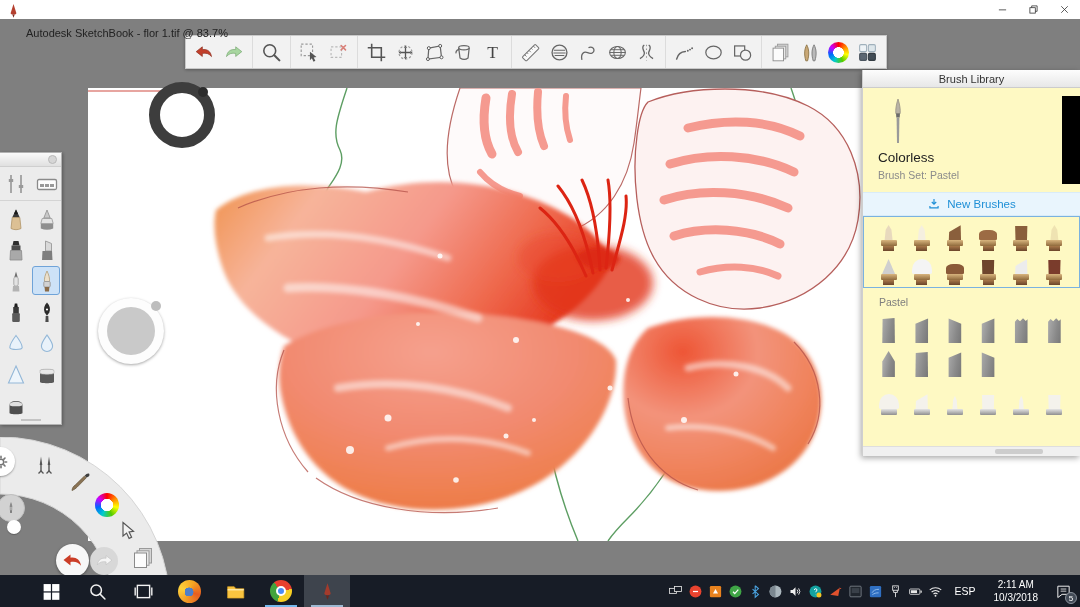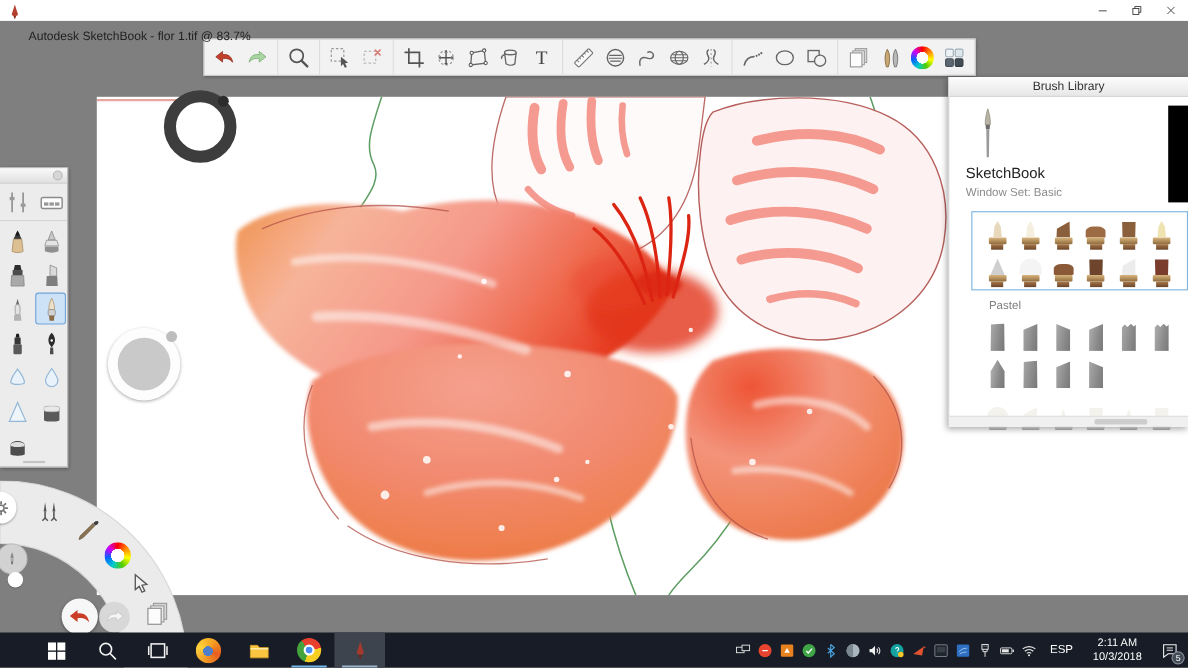--- a/index.html
+++ b/index.html
@@ -58,33 +58,33 @@
     border:1px solid #c0c0c0;box-sizing:border-box;display:flex;align-items:center;justify-content:center;}
   .lg-brush-circle svg{width:16px;height:16px;}
   .lg-dot{position:absolute;left:7px;top:83px;width:14px;height:14px;border-radius:50%;background:#fff;box-shadow:0 1px 1px rgba(0,0,0,.25);}
   .undo-c{position:absolute;left:56px;top:544px;width:33px;height:33px;border-radius:50%;background:#f7f7f7;
     box-shadow:0 1px 3px rgba(0,0,0,.4);display:flex;align-items:center;justify-content:center;z-index:13;}
   .undo-c svg{width:24px;height:24px;}
   .redo-c{position:absolute;left:90px;top:547px;width:28px;height:28px;border-radius:50%;background:#d8d8d8;
     display:flex;align-items:center;justify-content:center;z-index:12;}
   .redo-c svg{width:20px;height:20px;}
   
-  .brush-lib{position:absolute;left:862px;top:70px;width:218px;height:318px;background:#ffffff;z-index:20;
+  .brush-lib{position:absolute;left:862px;top:70px;width:218px;height:386px;background:#fef9c3;z-index:20;
     box-shadow:-1px 2px 6px rgba(0,0,0,.35);border-left:1px solid #cfcfcf;box-sizing:border-box;}
   .bl-title{height:17px;background:linear-gradient(#fdfdfd,#e7e7e7);border-bottom:1px solid #ccc;
     display:flex;align-items:center;justify-content:center;font-size:11px;color:#333;}
   .bl-head{position:relative;height:104px;}
   .bl-brushicon{position:absolute;left:26px;top:10px;width:18px;height:46px;}
   .bl-name{position:absolute;left:15px;top:62px;font-size:13.5px;color:#222;}
   .bl-set{position:absolute;left:15px;top:81px;font-size:10.5px;color:#8b8b8b;}
   .bl-swatch{position:absolute;right:0;top:8px;width:18px;height:88px;background:#000;}
   .bl-new{height:22px;background:#e9f5fd;border-top:1px solid #d9ecf8;border-bottom:1px solid #d9ecf8;
     display:flex;align-items:center;justify-content:center;gap:6px;color:#1f8fd6;font-size:11.5px;}
   .bl-new svg{width:14px;height:14px;}
-  .bl-section{box-sizing:border-box;border:1px solid transparent;margin-left:20px;}
+  .bl-section{box-sizing:border-box;border:1px solid transparent;}
   .bl-section.sel{border-color:#7ab2e0;}
   .bl-label{padding:7px 0 1px 15px;font-size:10.5px;color:#7e7e7e;}
   .brush-row{display:grid;grid-template-columns:repeat(6,1fr);justify-items:center;margin:2px 8px;}
   .bicon{width:24px;height:32px;display:flex;flex-direction:column;align-items:center;justify-content:flex-end;}
   .tip{width:18px;height:15px;}
   .ferrule{width:16px;height:6px;background:linear-gradient(#d8b57e,#8f6a3c);border-radius:1px;}
   .ferrule.silver{background:linear-gradient(#e4e4e4,#8f8f8f);}
   .bhandle{width:11px;height:5px;background:linear-gradient(#a8784a,#6b452a);}
   .stick{width:15px;height:26px;}
   .bl-scroll{position:absolute;left:0;bottom:0;width:100%;height:9px;background:#f0f0f0;border-top:1px solid #dedede;}
@@ -586,23 +586,30 @@
   <div class="brush-lib">
     <div class="bl-title">Brush Library</div>
     <div class="bl-head">
       <span class="bl-brushicon">
         <svg viewBox="0 0 18 46">
             <path d="M9 1c1.8 5.5 2.6 10.5 2.2 14.5H6.8C6.4 11.5 7.2 6.5 9 1z" fill="#b9b3a6" stroke="#8f897c" stroke-width="0.7"></path>
             <path d="M7 15.5h4l-.3 4h-3.4z" fill="#6b6b6b"></path>
             <path d="M7.6 19.5h2.8L10 45h-2z" fill="#9a9a9a"></path>
           </svg>
       </span>
-      <div class="bl-name">SketchBook</div>
-      <div class="bl-set">Window Set: Basic</div>
+      <div class="bl-name">Colorless</div>
+      <div class="bl-set">Brush Set: Pastel</div>
       <div class="bl-swatch"></div>
+    </div>
+    <div class="bl-new">
+      <svg viewBox="0 0 24 24" fill="none" stroke="#1f8fd6" stroke-width="2">
+          <path d="M12 3.5v8.5M8.2 8.6l3.8 3.8 3.8-3.8"></path>
+          <path d="M5 15.5v3h14v-3"></path>
+        </svg>
+      <span>New Brushes</span>
     </div>
     <div>
         <div class="bl-section sel">
           <div class="brush-row">
             <div class="bicon">
               <div class="tip" style="background: rgb(232, 217, 189); clip-path: polygon(50% 0%, 66% 32%, 72% 100%, 28% 100%, 34% 32%);"></div>
               <div class="ferrule"></div>
               <div class="bhandle"></div>
             </div>
             <div class="bicon">

